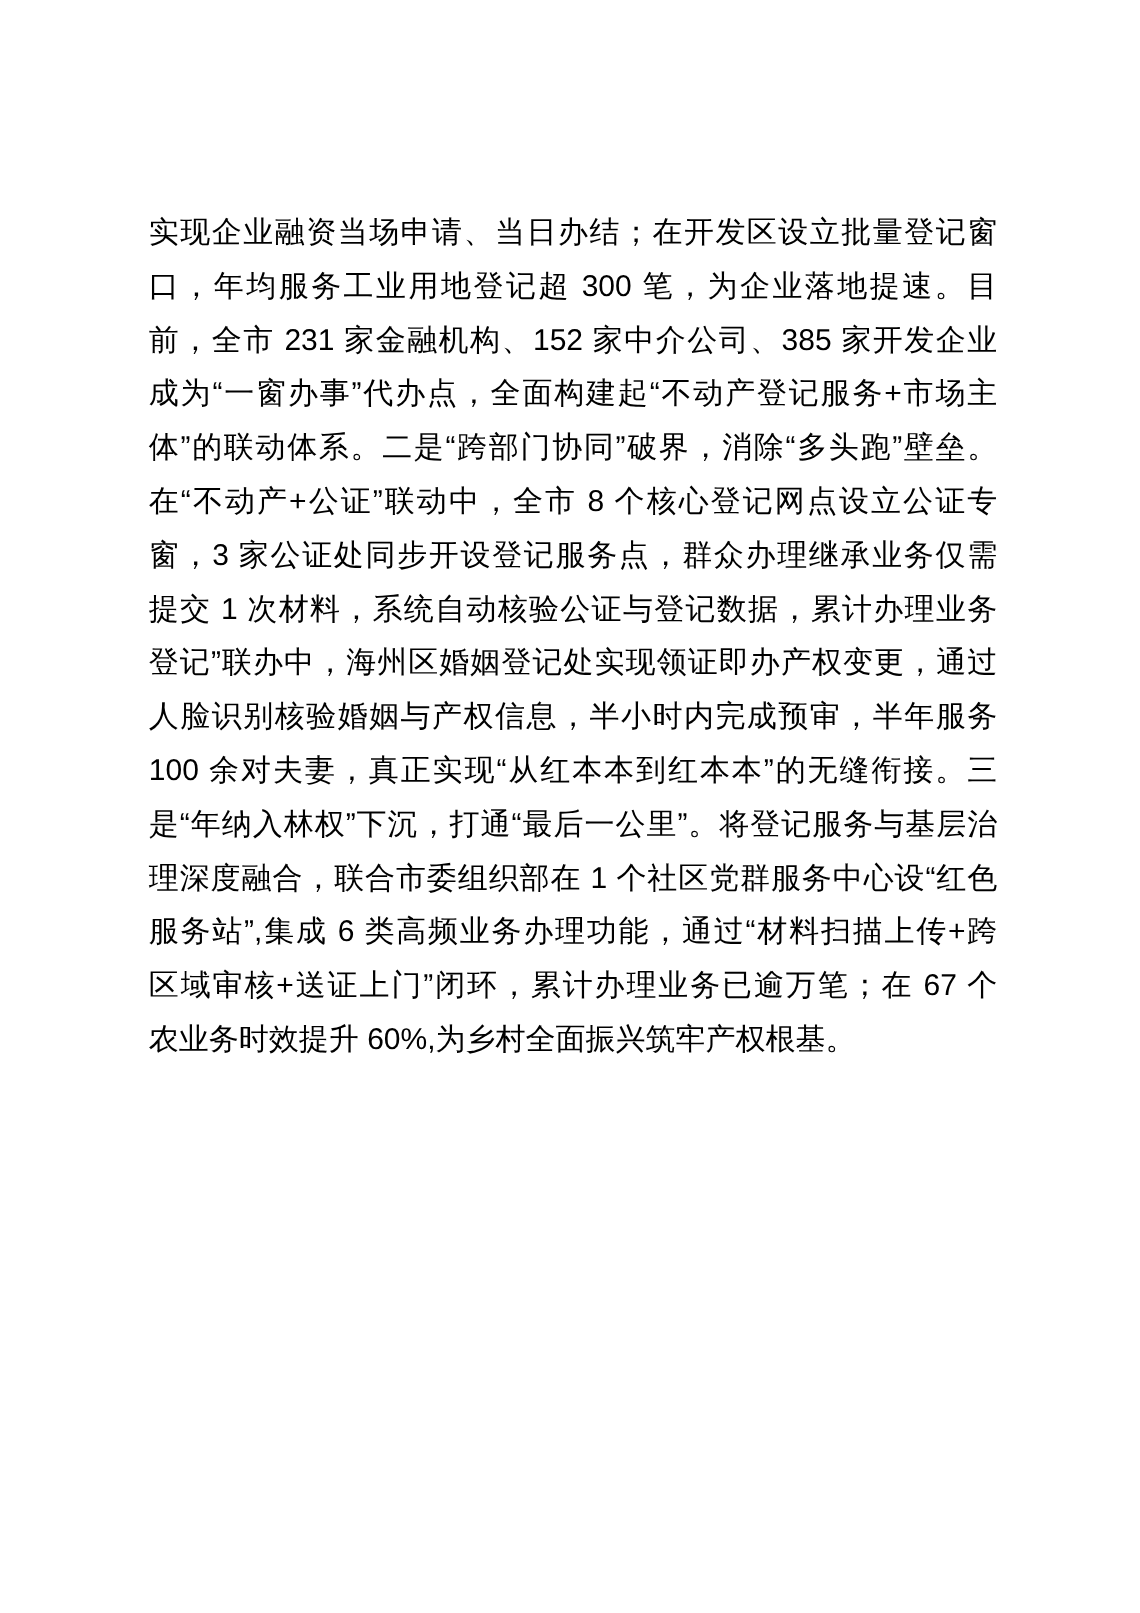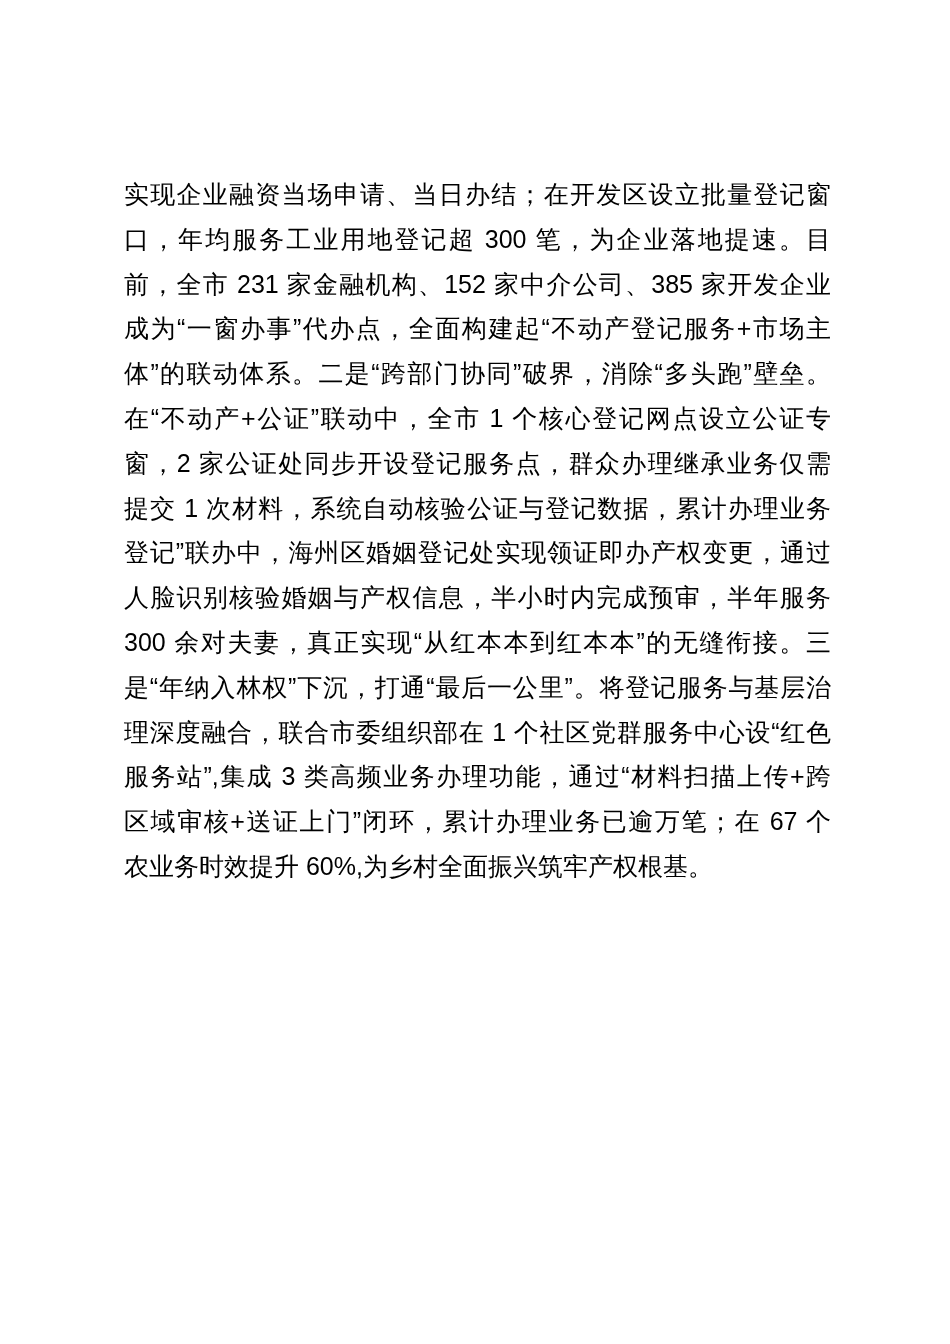--- a/index.html
+++ b/index.html
@@ -42,25 +42,25 @@
 </head>
 <body>
 
 <div class="page">
   <div class="text-block">
     <div class="line">实现企业融资当场申请、当日办结；在开发区设立批量登记窗</div>
       <div class="line">口，年均服务工业用地登记超 300 笔，为企业落地提速。目</div>
       <div class="line">前，全市 231 家金融机构、152 家中介公司、385 家开发企业</div>
       <div class="line">成为“一窗办事”代办点，全面构建起“不动产登记服务+市场主</div>
       <div class="line">体”的联动体系。二是“跨部门协同”破界，消除“多头跑”壁垒。</div>
-      <div class="line">在“不动产+公证”联动中，全市 1 个核心登记网点设立公证专</div>
-      <div class="line">窗，2 家公证处同步开设登记服务点，群众办理继承业务仅需</div>
+      <div class="line">在“不动产+公证”联动中，全市 8 个核心登记网点设立公证专</div>
+      <div class="line">窗，3 家公证处同步开设登记服务点，群众办理继承业务仅需</div>
       <div class="line">提交 1 次材料，系统自动核验公证与登记数据，累计办理业务</div>
       <div class="line">登记”联办中，海州区婚姻登记处实现领证即办产权变更，通过</div>
       <div class="line">人脸识别核验婚姻与产权信息，半小时内完成预审，半年服务</div>
-      <div class="line">300 余对夫妻，真正实现“从红本本到红本本”的无缝衔接。三</div>
+      <div class="line">100 余对夫妻，真正实现“从红本本到红本本”的无缝衔接。三</div>
       <div class="line">是“年纳入林权”下沉，打通“最后一公里”。将登记服务与基层治</div>
       <div class="line">理深度融合，联合市委组织部在 1 个社区党群服务中心设“红色</div>
-      <div class="line">服务站”,集成 3 类高频业务办理功能，通过“材料扫描上传+跨</div>
+      <div class="line">服务站”,集成 6 类高频业务办理功能，通过“材料扫描上传+跨</div>
       <div class="line">区域审核+送证上门”闭环，累计办理业务已逾万笔；在 67 个</div>
       <div class="line last">农业务时效提升 60%,为乡村全面振兴筑牢产权根基。</div>
   </div>
 </div>
 
 </body></html>

